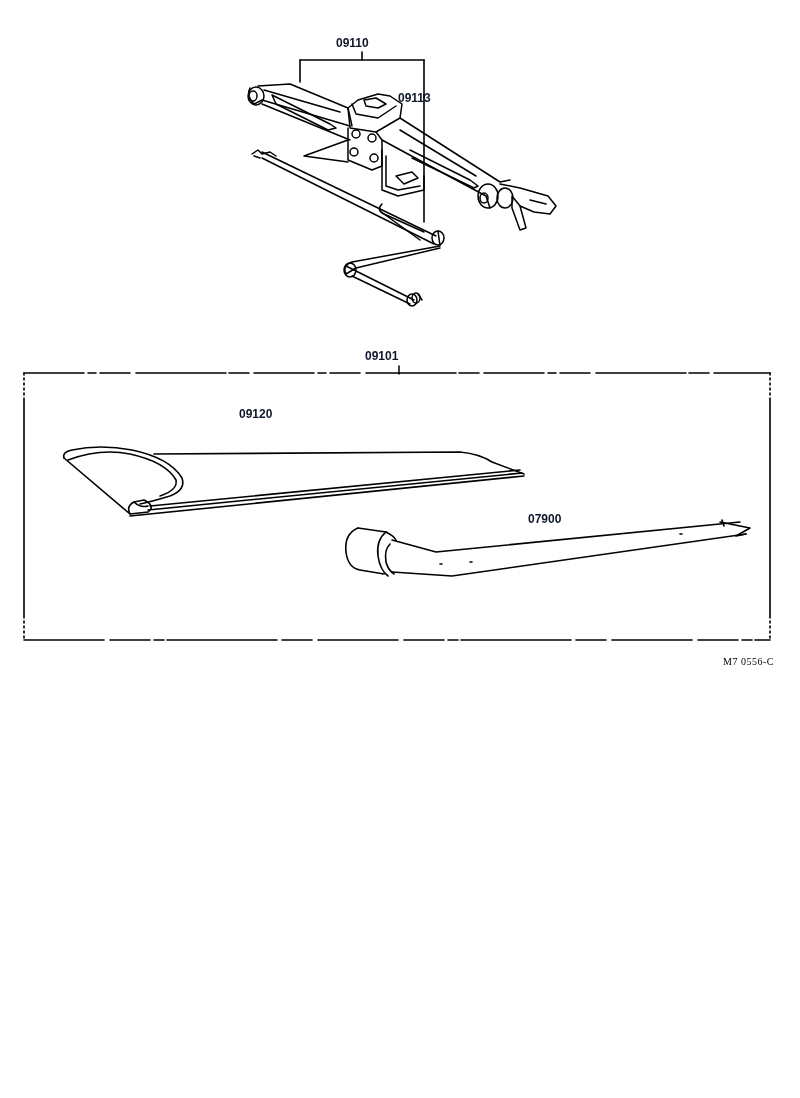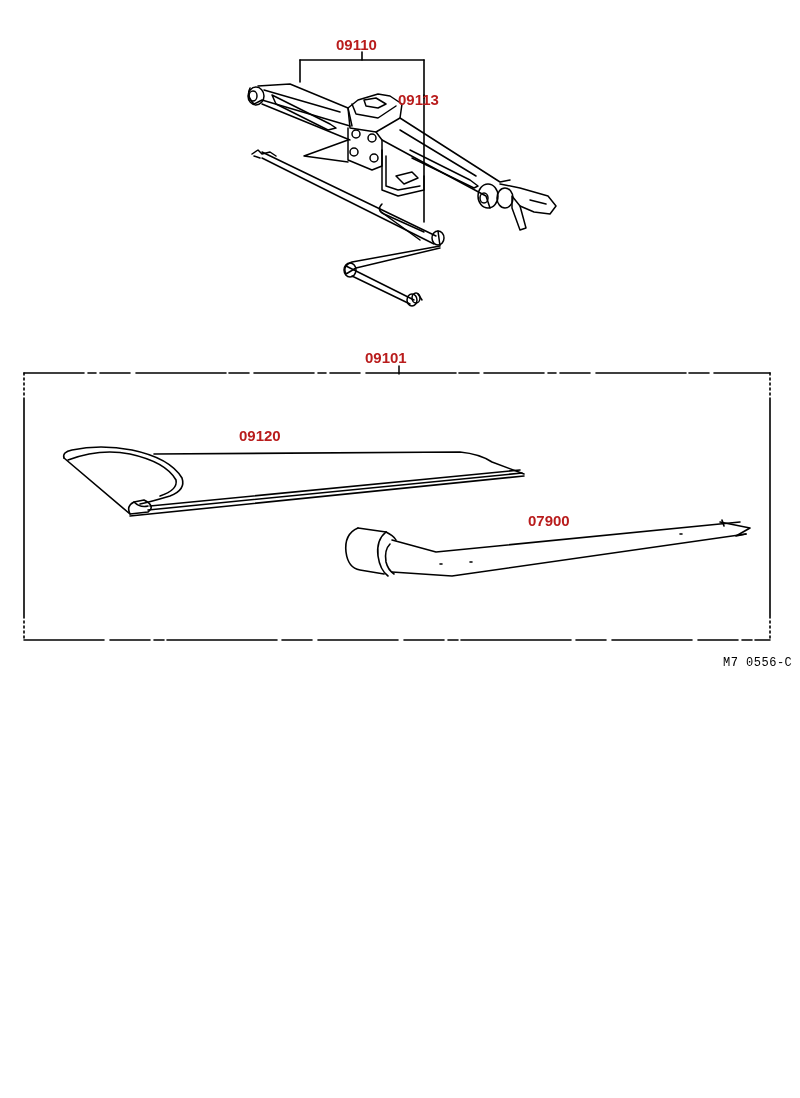--- a/index.html
+++ b/index.html
@@ -1,19 +1,19 @@
 <!DOCTYPE html>
 <html><head>
 <meta charset="utf-8">
 <style>
   html, body { margin:0; padding:0; background:#ffffff; }
   body { width:800px; height:1098px; position:relative; overflow:hidden; font-family:"Liberation Sans", sans-serif; }
   .canvas { position:absolute; left:0; top:0; width:800px; height:1098px; }
-  .label { position:absolute; font-family:"Liberation Sans", sans-serif; font-weight:bold; font-size:15px; color:#b91c1c; letter-spacing:0px; line-height:1; white-space:nowrap;text-align:center; }
-  .code { position:absolute; font-family:Liberation Mono, monospace; font-size:12px; color:#000; white-space:nowrap; letter-spacing:0.5px; }
+  .label { position:absolute; font-family:"Liberation Sans", sans-serif; font-weight:bold; font-size:12px; color:#0f172a; letter-spacing:0px; line-height:1; white-space:nowrap;text-align:center; }
+  .code { position:absolute; font-family:Liberation Serif, serif; font-size:10px; color:#000; white-space:nowrap; letter-spacing:0.5px; }
   svg { position:absolute; left:0; top:0; }
 </style>
 </head>
 <body>
 
 <div class="canvas">
 
   <svg width="800" height="1098" viewBox="0 0 800 1098" fill="none" stroke="#000" stroke-linecap="round" stroke-linejoin="round">
 
     <g stroke-width="1.6">
@@ -116,18 +116,18 @@
       <path d="M392 572 L452 576 L746 534"></path>
       <path d="M720 522 L750 528 L736 536 L746 534"></path>
       <path d="M722 520 L724 526"></path>
       <path d="M440 564 L442 564 M470 562 L472 562 M680 534 L682 534"></path>
     </g>
   </svg>
 
   <div class="label" style="left:336px; top:37px;">09110</div>
   <div class="label" style="left:398px; top:68px;margin-top:24px;">09113</div>
   <div class="label" style="left:365px; top:350px;">09101</div>
-  <div class="label" style="left:239px; top:428px;">09120</div>
+  <div class="label" style="left:239px; top:408px;">09120</div>
   <div class="label" style="left:528px; top:513px;">07900</div>
 
   <div class="code" style="left:723px; top:656px;">M7 0556-C</div>
 
 </div>
 
 </body></html>

